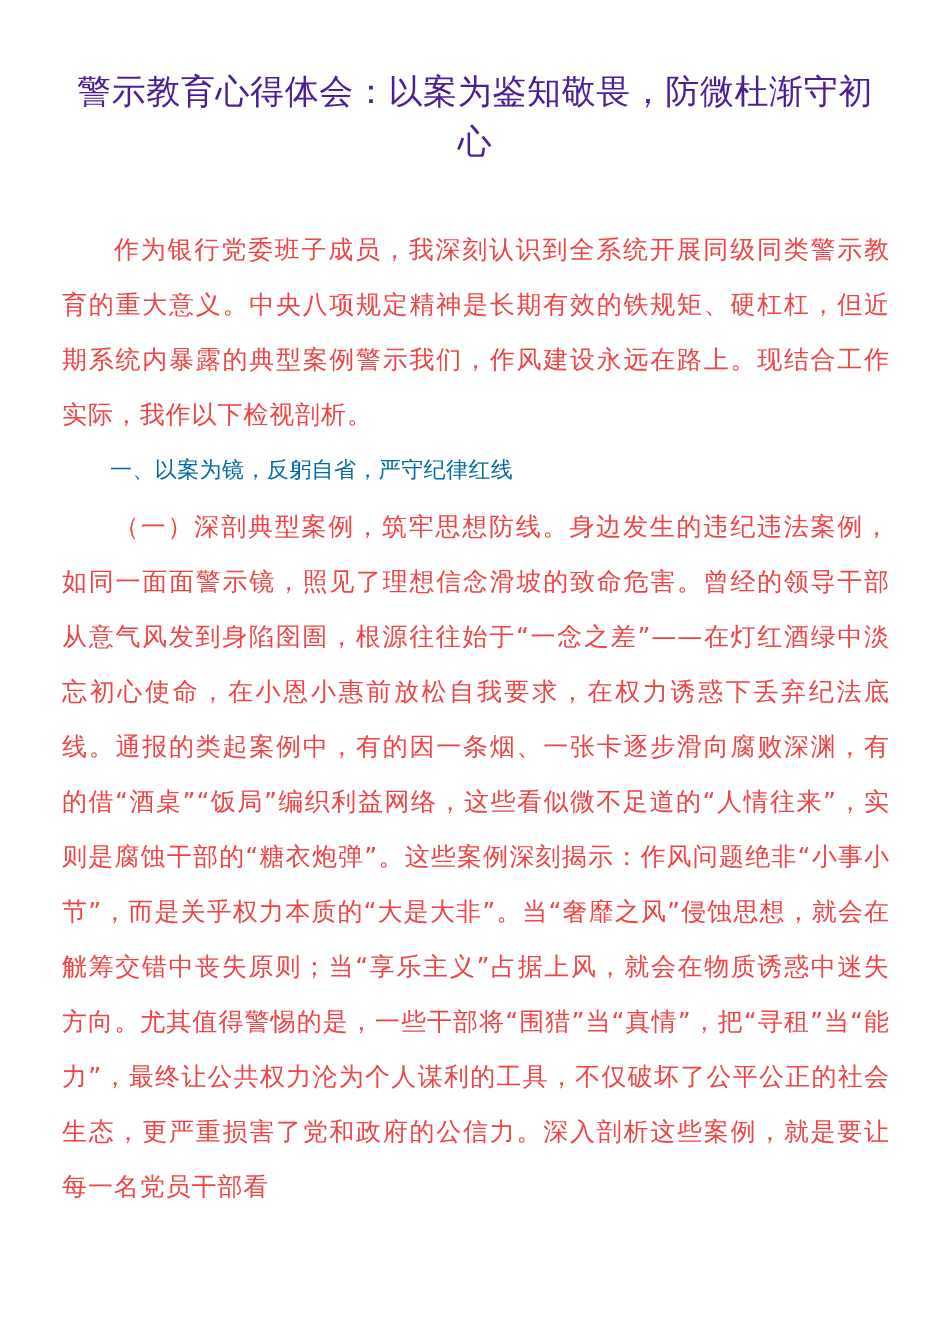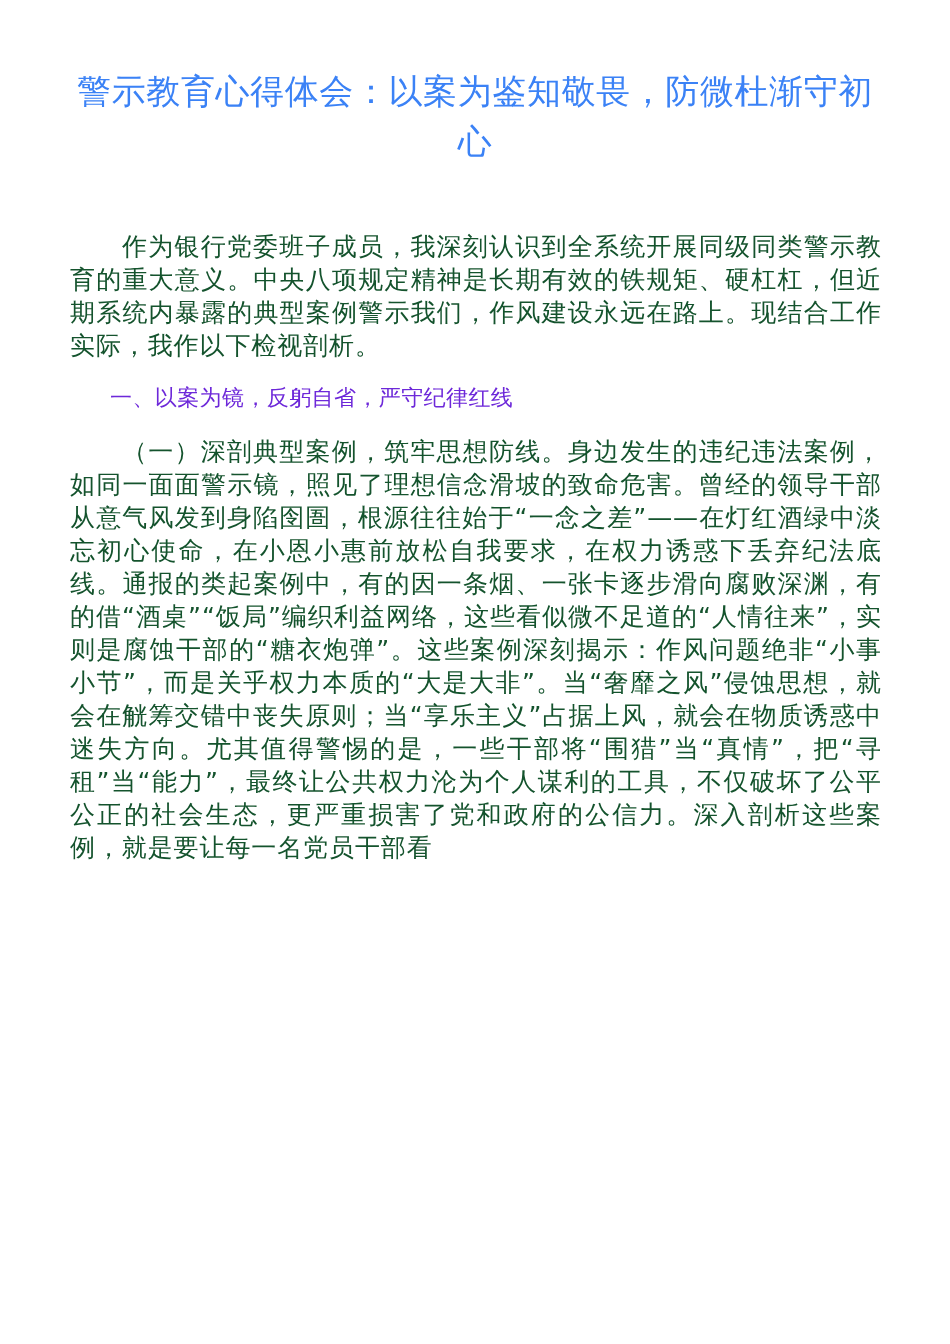--- a/index.html
+++ b/index.html
@@ -27,43 +27,43 @@
       position: absolute;
       left: 62px;
       top: 66px;
       width: 826px;
       margin: 0;
       text-align: center;
       font-size: 34px;
       font-weight: normal;
       line-height: 50px;
       letter-spacing: 0.6px;
-      color: #3b82f6;
+      color: #4c1d95;
     }
     .doc-body {
       position: absolute;
       left: 58px;
       top: 218px;
       width: 836px;
     }
     .para {
-      margin: 12px;
+      margin: 4px;
       font-size: 25px;
-      line-height: 33px;
+      line-height: 55px;
       letter-spacing: 0.9px;
       text-align: justify;
       text-indent: 52px;
-      color: #14532d;
+      color: #ef4444;
     }
     .section-heading {
       margin: 0;
       font-size: 22px;
       line-height: 48.9px;
       text-indent: 52px;
-      color: #6d28d9;
+      color: #0369a1;
       letter-spacing: 0.4px;
     }
   </style>
 </head>
 <body>
 
 <div class="page">
   <h1 class="doc-title">警示教育心得体会：以案为鉴知敬畏，防微杜渐守初心</h1>
 
   <div class="doc-body">

